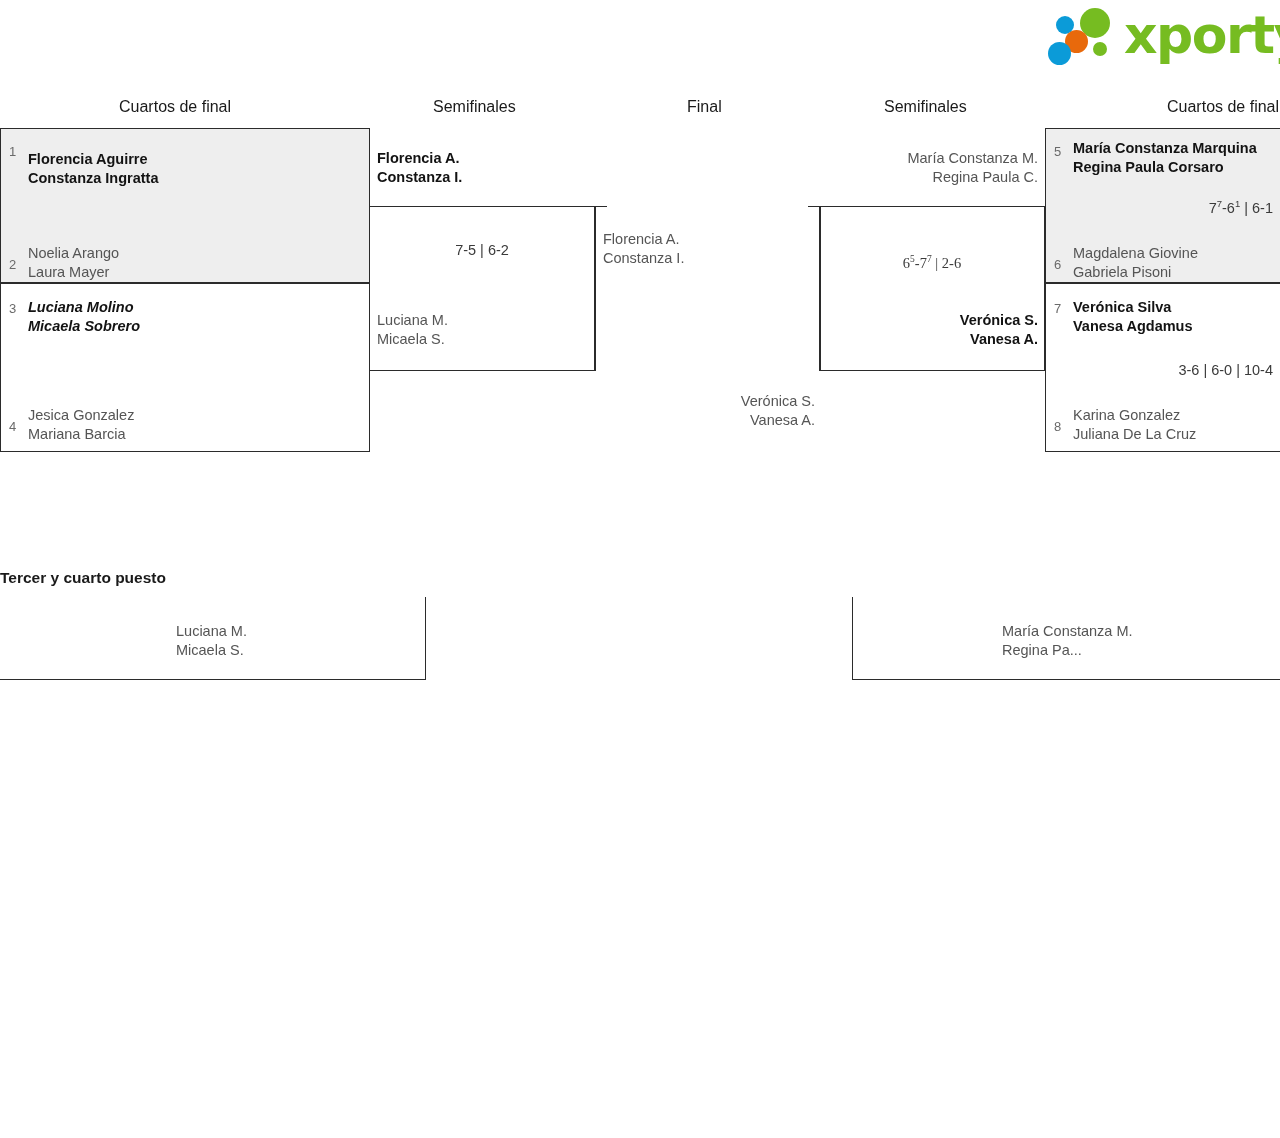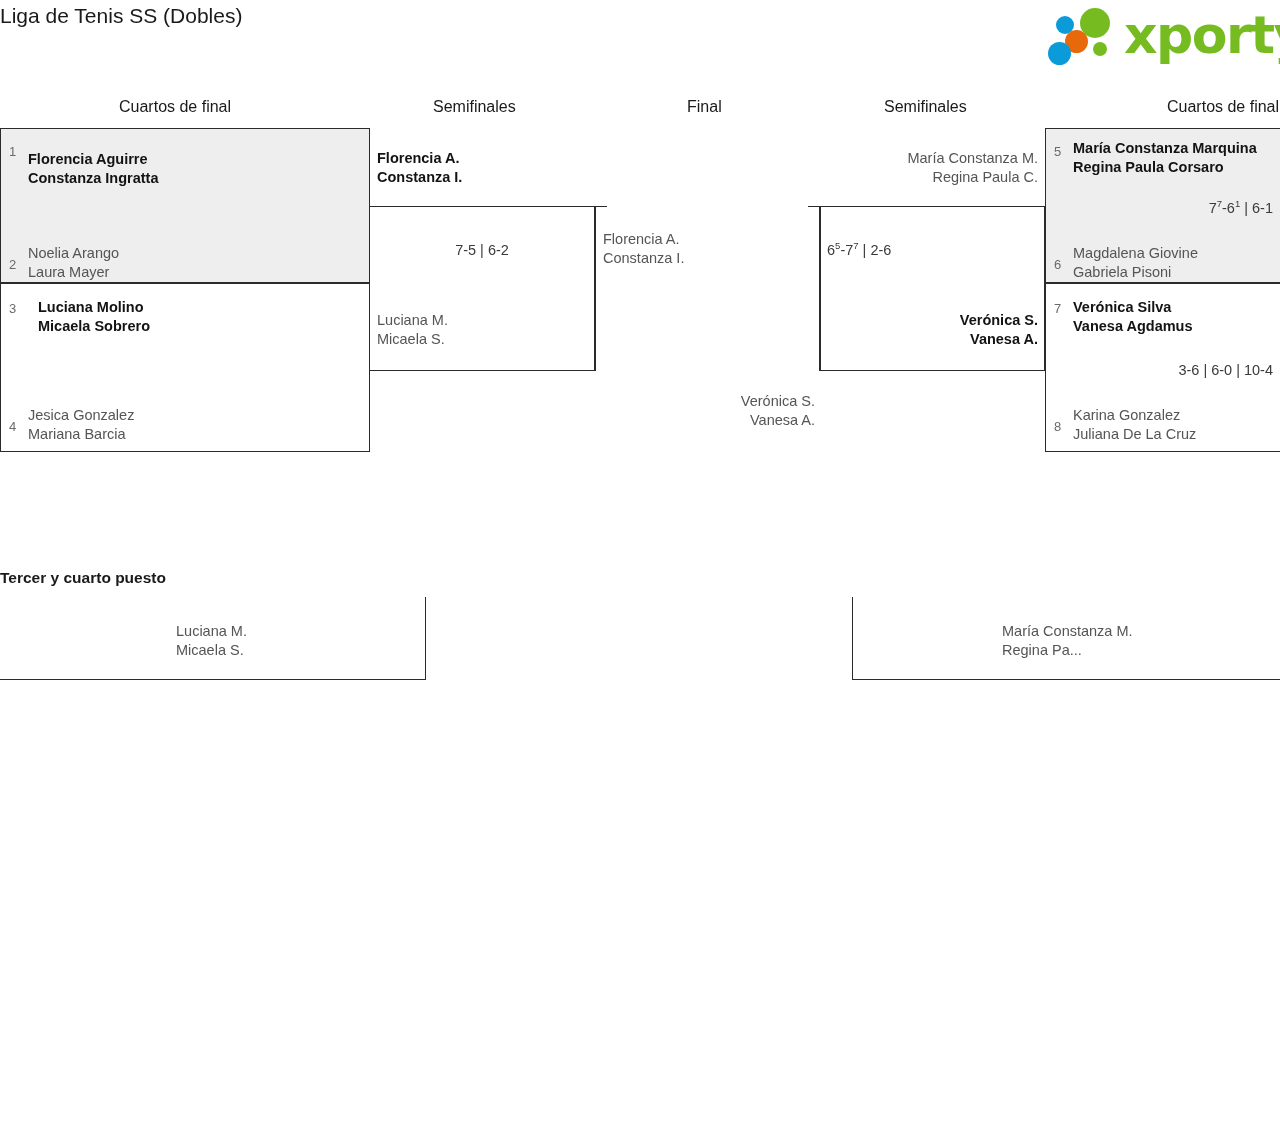--- a/index.html
+++ b/index.html
@@ -116,21 +116,20 @@
     position: absolute;
     box-sizing: border-box;
   }
   #tp-box-left  { border-right: 1px solid #2b2b2b; border-bottom: 1px solid #2b2b2b; }
   #tp-box-right { border-left: 1px solid #2b2b2b;  border-bottom: 1px solid #2b2b2b; }
 </style>
 </head>
 <body>
 
 <div id="header-title">
-  <span class="t-line">Liga de Tenis SS (Dobles)</span>
 </div>
 
 <div id="brand-logo">
   <span class="dot" style="left:14px;  top:12px; width:18px; height:18px; background:#0b9bd8;"></span>
   <span class="dot" style="left:38px;  top:4px;  width:30px; height:30px; background:#76bc21;"></span>
   <span class="dot" style="left:23px;  top:26px; width:23px; height:23px; background:#e8690b;"></span>
   <span class="dot" style="left:51px;  top:38px; width:14px; height:14px; background:#76bc21;"></span>
   <span class="dot" style="left:6px;   top:38px; width:23px; height:23px; background:#0b9bd8;"></span>
   <span class="logo-word">xporty</span>
 </div>
@@ -149,21 +148,21 @@
   </div>
   <span class="seed" style="left:8px; top:128px;">2</span>
   <div class="team loser" style="left:27px; top:115px;">
     <span class="nm">Noelia Arango</span>
     <span class="nm">Laura Mayer</span>
   </div>
 </div>
 
 <div class="match-box qf-box" style="left:0px; top:283px; width:370px; height:169px;">
   <span class="seed" style="left:8px; top:17px;">3</span>
-  <div class="team winner" style="left:37px; top:14px;">
+  <div class="team winner" style="left:27px; top:14px;font-style:italic;">
     <span class="nm">Luciana Molino</span>
     <span class="nm">Micaela Sobrero</span>
   </div>
   <span class="seed" style="left:8px; top:135px;">4</span>
   <div class="team loser" style="left:27px; top:122px;">
     <span class="nm">Jesica Gonzalez</span>
     <span class="nm">Mariana Barcia</span>
   </div>
 </div>
 
@@ -194,21 +193,21 @@
   <span class="nm">Verónica S.</span>
   <span class="nm">Vanesa A.</span>
 </div>
 
 <div class="match-box" style="left:819px; top:206px; width:226px; height:165px; border:1px solid #2b2b2b; box-sizing:border-box;">
 </div>
 <div class="team loser right" style="left:827px; top:149px; width:211px;">
   <span class="nm">María Constanza M.</span>
   <span class="nm">Regina Paula C.</span>
 </div>
-<div class="score" style="left:827px; top:241px; width:210px; text-align:left;">
+<div class="score" style="left:827px; top:254px; width:210px; text-align:center;font-family:Liberation Serif, serif;">
   <span>6</span><sup>5</sup><span>-7</span><sup>7</sup><span> | 2-6</span>
 </div>
 <div class="team winner right" style="left:827px; top:311px; width:211px;">
   <span class="nm">Verónica S.</span>
   <span class="nm">Vanesa A.</span>
 </div>
 
 <div class="match-box qf-box shaded" style="left:1045px; top:128px; width:370px; height:155px;">
   <span class="seed" style="left:8px; top:15px;">5</span>
   <div class="team winner" style="left:27px; top:10px;">

